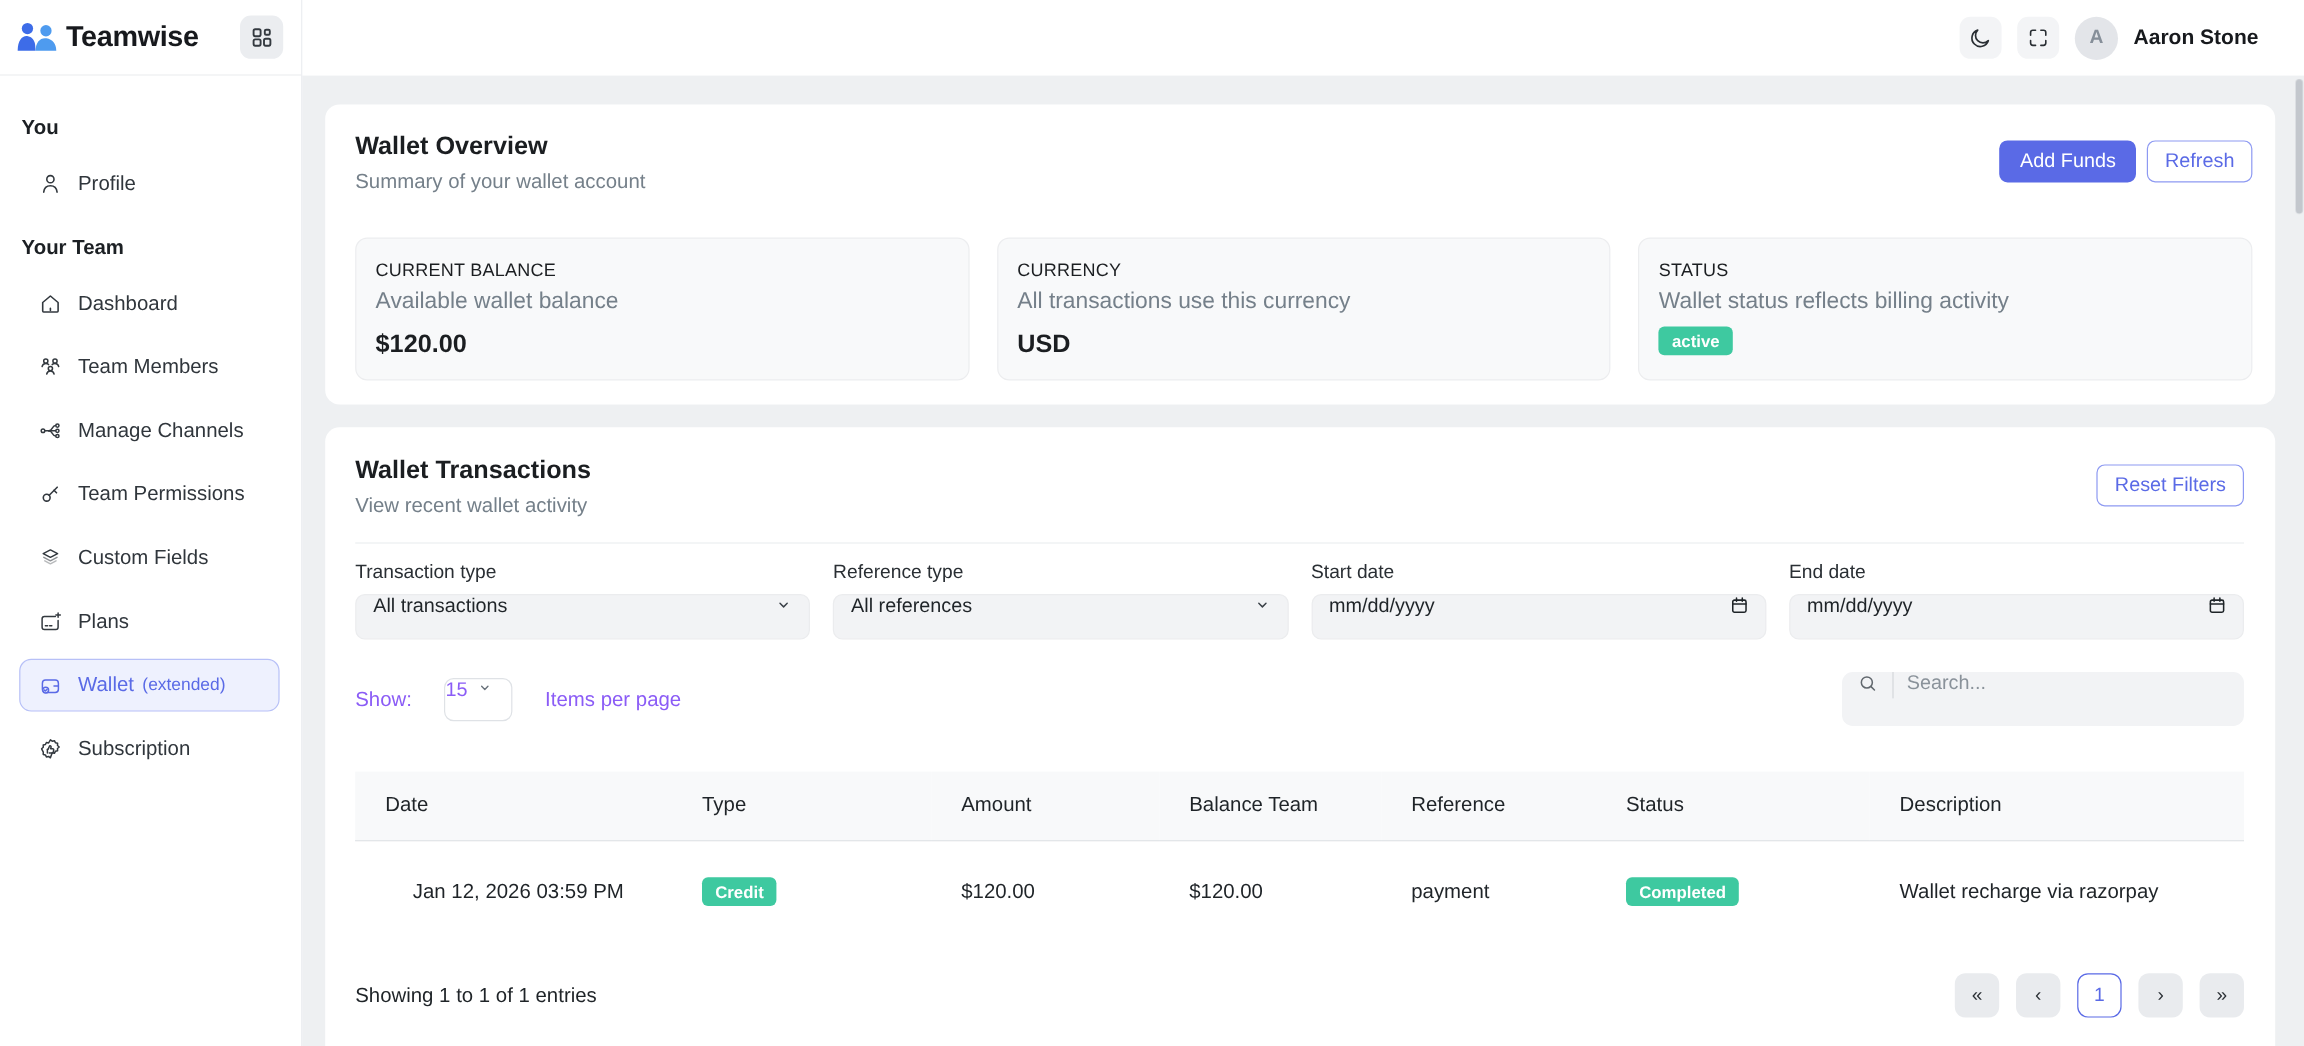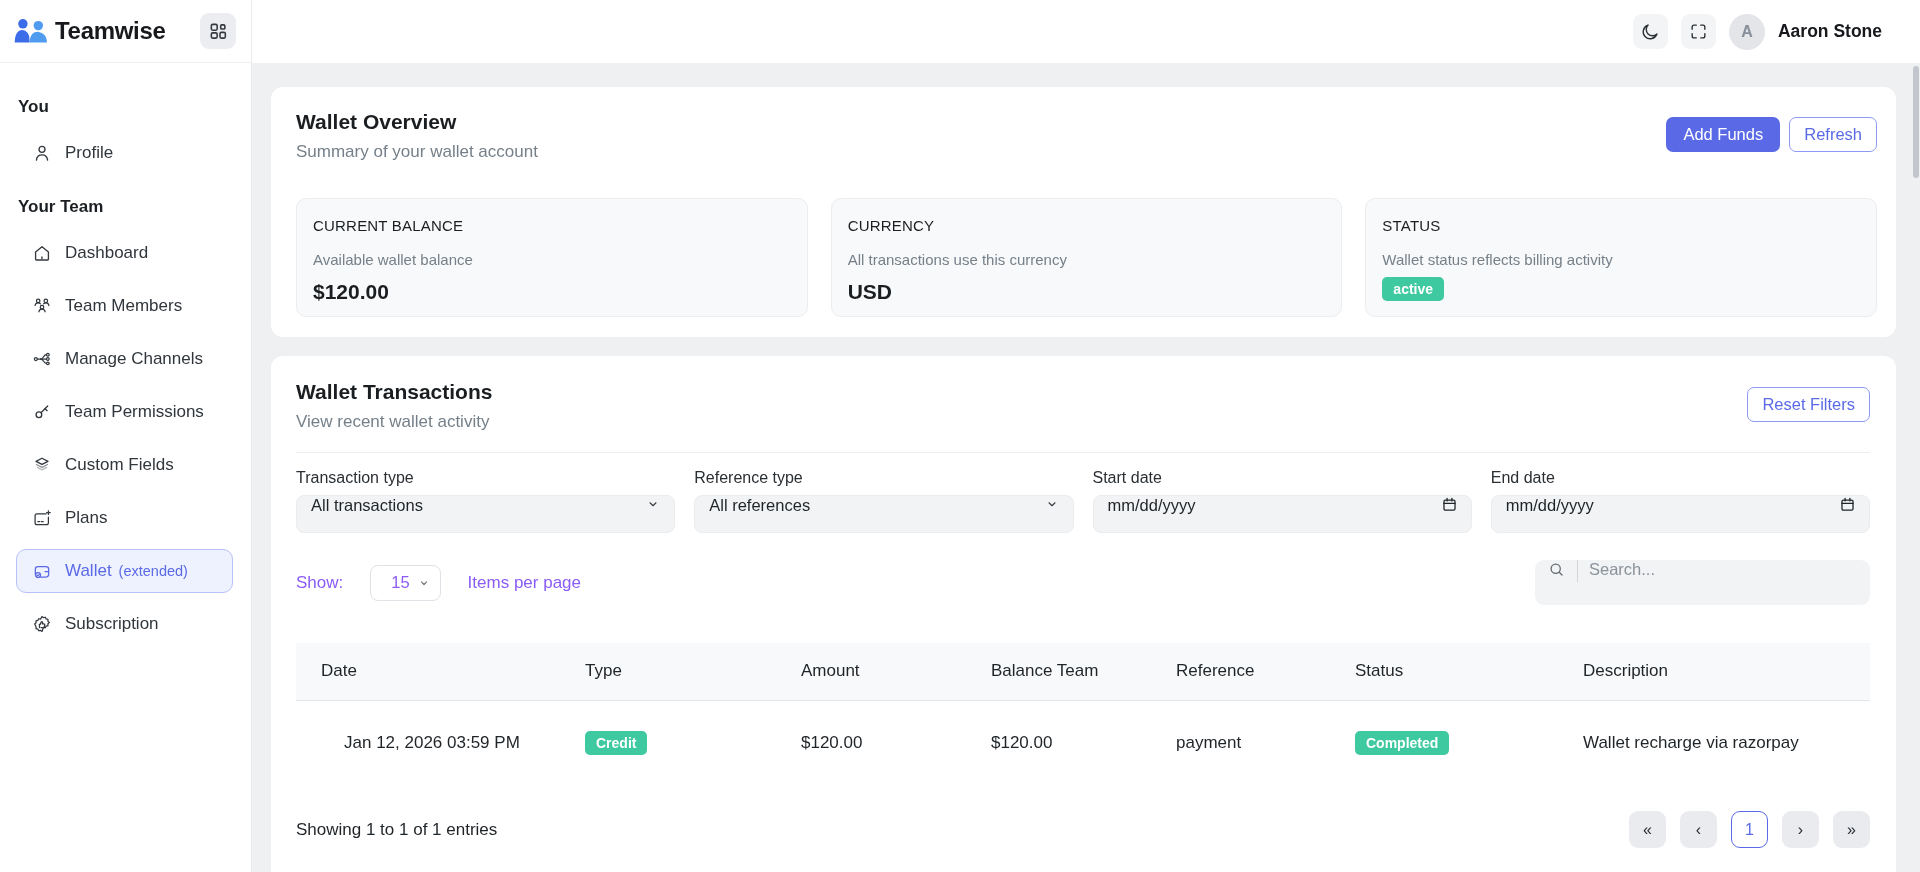--- a/index.html
+++ b/index.html
@@ -45,40 +45,40 @@
   .panel-head { display:flex; justify-content:space-between; align-items:flex-start; }
   .panel-title { font-size:21px; font-weight:700; color:#1b1e21; }
   .panel-sub { font-size:17px; color:#75808a; margin-top:8px; }
   .head-actions { display:flex; gap:9px; margin-top:7px; }
   .btn { height:35px; border-radius:7px; font-size:16.5px; font-family:inherit; cursor:pointer; }
   .btn-primary { background:#5a6ae6; color:#fff; border:none; padding:0 17px; }
   .btn-outline { background:#fff; color:#5a6ae6; border:1px solid #8d99f2; padding:0 14px; }
   .cards { display:flex; gap:23px; margin-top:36px; }
   .card { flex:1; background:#f8f9fa; border:1px solid #ecedef; border-radius:10px; height:119px; padding:18px 16px; }
   .card-title { font-size:15px; font-weight:400; color:#1b1e21; letter-spacing:.2px; }
-  .card-sub { font-size:15px; color:#75808a; margin-top:17px; }
+  .card-sub { font-size:19px; color:#75808a; margin-top:7px; }
   .card-value { font-size:21px; font-weight:700; color:#1b1e21; margin-top:12px; }
   .badge { display:inline-block; background:#3ec9a0; color:#fff; font-size:14px; font-weight:700;
            padding:4px 11px; border-radius:5px; line-height:1.15; }
   .card .badge { margin-top:9px; }
 
   
   .panel-tx { flex:1; padding:24px 26px 0 25px; border-bottom-left-radius:0; border-bottom-right-radius:0; }
   .tx-head { display:flex; justify-content:space-between; align-items:flex-start;
              padding-bottom:20px; border-bottom:1px solid #eceef0; }
   .filters { display:flex; gap:19px; margin-top:16px; }
   .filter { flex:1; }
   .filter-label { font-size:16px; color:#2a2f34; margin-bottom:8px; }
   .field { height:38px; background:#f2f3f5; border:1px solid #ebecee; border-radius:8px; display:flex;
            align-items:flex-start; justify-content:space-between; padding:0 13px 0 14px; font-size:16.5px;
            color:#1f2428; cursor:pointer; }
   .toolbar { display:flex; justify-content:space-between; align-items:center; margin-top:27px; }
   .show-group { display:flex; align-items:center; gap:27px; font-size:17px; color:#8b5cf6; }
   .page-size { height:36px; min-width:57px; border:1px solid #dfe2e6; border-radius:8px; background:#fff;
-               display:flex; align-items:center; gap:7px; padding:0 9px 0 20px; font-size:16.5px; cursor:pointer; }
+               display:flex; gap:7px; padding:0 9px 0 0; font-size:16.5px; cursor:pointer; }
   .search-box { width:335px; height:45px; background:#f2f3f5; border-radius:9px; display:flex;
                 align-items:flex-start; gap:11px; padding:0 12px; }
   .search-divider { width:1px; height:22px; background:#d4d7db; }
   .search-input { flex:1; border:none; background:transparent; outline:none; font-size:16.5px;
                   font-family:inherit; color:#333; }
   .search-input::placeholder { color:#8a929a; }
 
   .tx-table { width:100%; border-collapse:collapse; table-layout:fixed; margin-top:38px; }
   .tx-table thead tr { background:#f8f9fa; }
   .tx-table th { font-size:17px; font-weight:500; color:#1f2428; text-align:left; height:57px;

